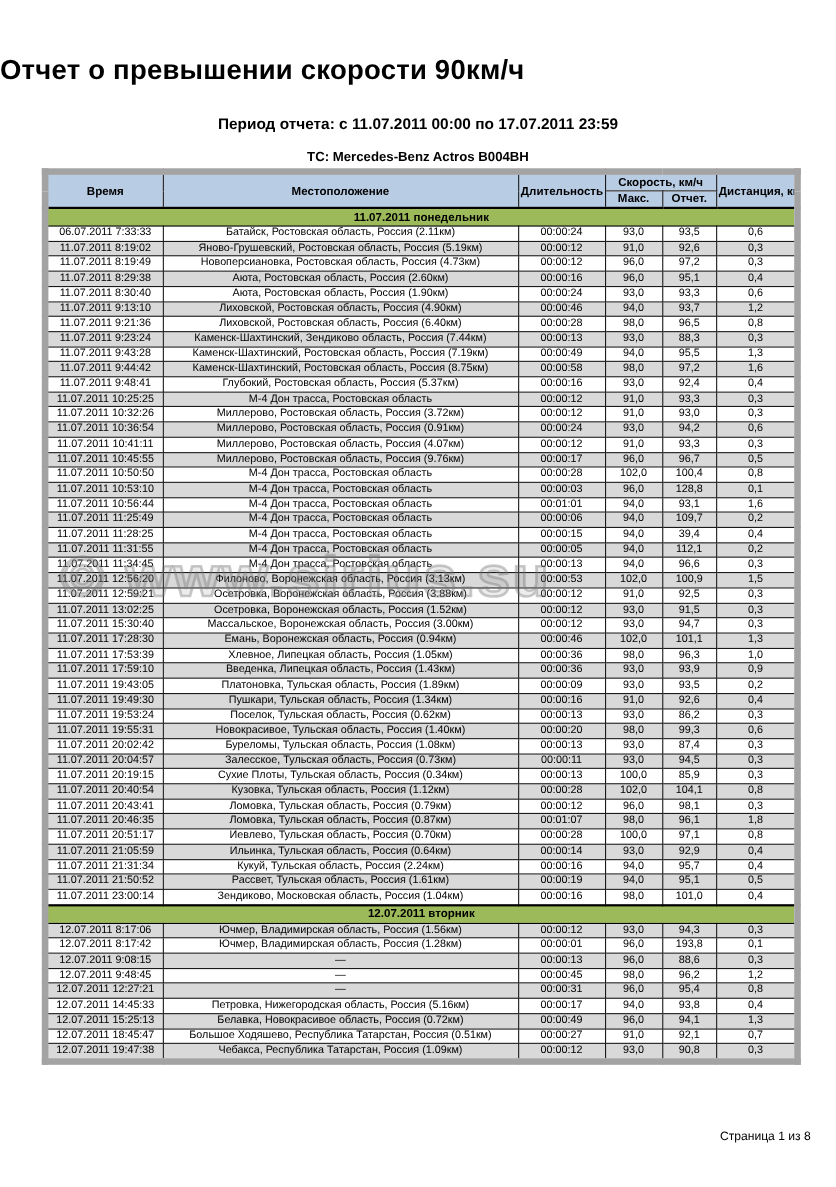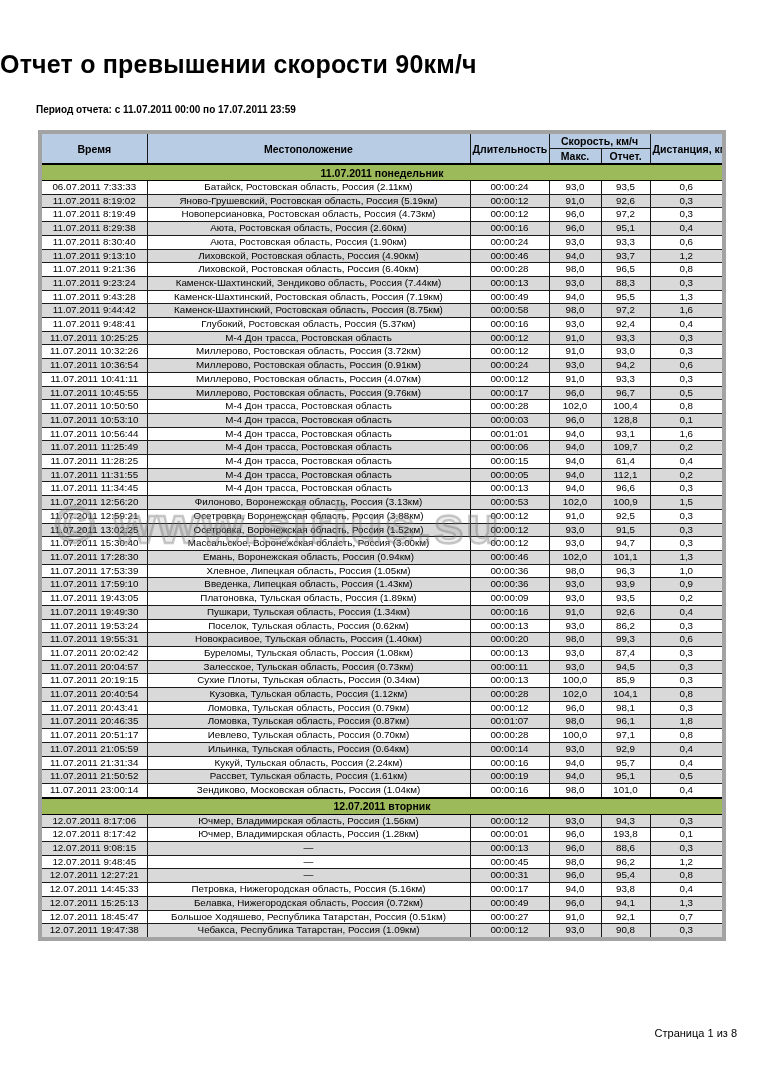--- a/index.html
+++ b/index.html
@@ -12,34 +12,34 @@
     overflow:hidden;
   }
   .page-title {
     margin:0; padding-top:50px;
     text-align:left;
     font-size:25px; font-weight:bold;
     letter-spacing:0.2px;
   }
   .report-period {
     margin:0; padding-top:25px;
-    text-align:left;
-    font-size:10px; font-weight:bold;padding-left:36px;
+    text-align:center;
+    font-size:14px; font-weight:bold;
   }
   .vehicle-line {
     margin:0; padding-top:15px;
     text-align:center;
     font-size:12px; font-weight:bold;
   }
   table.report {
-    position:absolute; left:38px; top:130px;
+    position:absolute; left:38px; top:153px;
     width:684px;
     border-collapse:collapse;
     table-layout:fixed;
-    border:4px solid #a3a3a3;
+    border:6px solid #a3a3a3;
   }
   table.report th, table.report td {
     border:1px solid #1a1a1a;
     text-align:center;
     vertical-align:middle;
     padding:0 2px;
     overflow:hidden;
     white-space:nowrap;
   }
   thead th {
@@ -276,21 +276,21 @@
         <td class="data-cell">00:00:06</td>
         <td class="data-cell">94,0</td>
         <td class="data-cell">109,7</td>
         <td class="data-cell">0,2</td>
       </tr>
       <tr>
         <td class="data-cell">11.07.2011 11:28:25</td>
         <td class="data-cell">М-4 Дон трасса, Ростовская область</td>
         <td class="data-cell">00:00:15</td>
         <td class="data-cell">94,0</td>
-        <td class="data-cell">61,4</td>
+        <td class="data-cell">39,4</td>
         <td class="data-cell">0,4</td>
       </tr>
       <tr class="alt">
         <td class="data-cell">11.07.2011 11:31:55</td>
         <td class="data-cell">М-4 Дон трасса, Ростовская область</td>
         <td class="data-cell">00:00:05</td>
         <td class="data-cell">94,0</td>
         <td class="data-cell">112,1</td>
         <td class="data-cell">0,2</td>
       </tr>
@@ -524,21 +524,21 @@
       <tr>
         <td class="data-cell">12.07.2011 14:45:33</td>
         <td class="data-cell">Петровка, Нижегородская область, Россия (5.16км)</td>
         <td class="data-cell">00:00:17</td>
         <td class="data-cell">94,0</td>
         <td class="data-cell">93,8</td>
         <td class="data-cell">0,4</td>
       </tr>
       <tr class="alt">
         <td class="data-cell">12.07.2011 15:25:13</td>
-        <td class="data-cell">Белавка, Нижегородская область, Россия (0.72км)</td>
+        <td class="data-cell">Белавка, Новокрасивое область, Россия (0.72км)</td>
         <td class="data-cell">00:00:49</td>
         <td class="data-cell">96,0</td>
         <td class="data-cell">94,1</td>
         <td class="data-cell">1,3</td>
       </tr>
       <tr>
         <td class="data-cell">12.07.2011 18:45:47</td>
         <td class="data-cell">Большое Ходяшево, Республика Татарстан, Россия (0.51км)</td>
         <td class="data-cell">00:00:27</td>
         <td class="data-cell">91,0</td>

